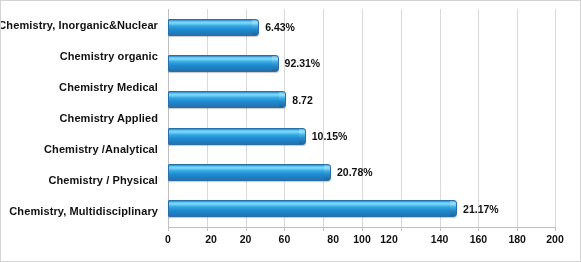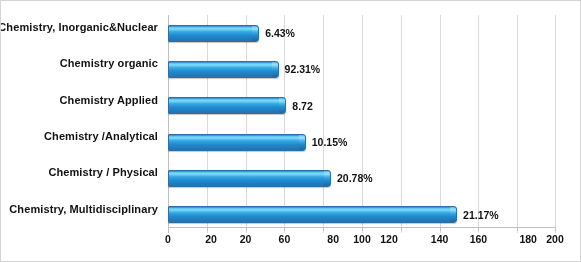--- a/index.html
+++ b/index.html
@@ -42,21 +42,21 @@
     font-weight: bold;
     color: #111111;
     letter-spacing: 0.1px;
     white-space: nowrap;
   }
 
   
   #plot-area {
     position: absolute;
     left: 167px;
-    top: 14px;
+    top: 8px;
     width: 392px;
     height: 218px;
   }
   #gridlines {
     position: absolute;
     left: 0;
     top: 0;
     width: 100%;
     height: 100%;
   }
@@ -157,20 +157,21 @@
   }
 </style>
 </head>
 <body>
 
 <div id="chart-frame">
 
   <div id="category-axis">
     <div class="category-label">Chemistry, Inorganic&amp;Nuclear</div>
     <div class="category-label">Chemistry organic</div>
+    <div class="category-label">Chemistry Medical</div>
     <div class="category-label">Chemistry Applied</div>
     <div class="category-label">Chemistry /Analytical</div>
     <div class="category-label">Chemistry / Physical</div>
     <div class="category-label">Chemistry, Multidisciplinary</div>
   </div>
 
   <div id="plot-area">
     <div id="gridlines">
         <div class="gridline axis-origin" style="left: 0px;"></div>
         <div class="gridline" style="left: 38.8px;"></div>
@@ -227,18 +228,18 @@
       <div class="tick-label" style="left: 155.2px; padding-left: 20px;">80</div>
       <div class="tick-mark" style="left: 194px;"></div>
       <div class="tick-label" style="left: 194px;">100</div>
       <div class="tick-mark" style="left: 232.8px;"></div>
       <div class="tick-label" style="left: 221px;">120</div>
       <div class="tick-mark" style="left: 271.6px;"></div>
       <div class="tick-label" style="left: 271.6px;">140</div>
       <div class="tick-mark" style="left: 310.4px;"></div>
       <div class="tick-label" style="left: 310.4px;">160</div>
       <div class="tick-mark" style="left: 349.2px;"></div>
-      <div class="tick-label" style="left: 349.2px; margin-left: 11px;">180</div>
+      <div class="tick-label" style="left: 349.2px;">180</div>
       <div class="tick-mark" style="left: 387px;"></div>
       <div class="tick-label" style="left: 387px;">200</div>
     </div>
 
 </div>
 
 </body></html>

